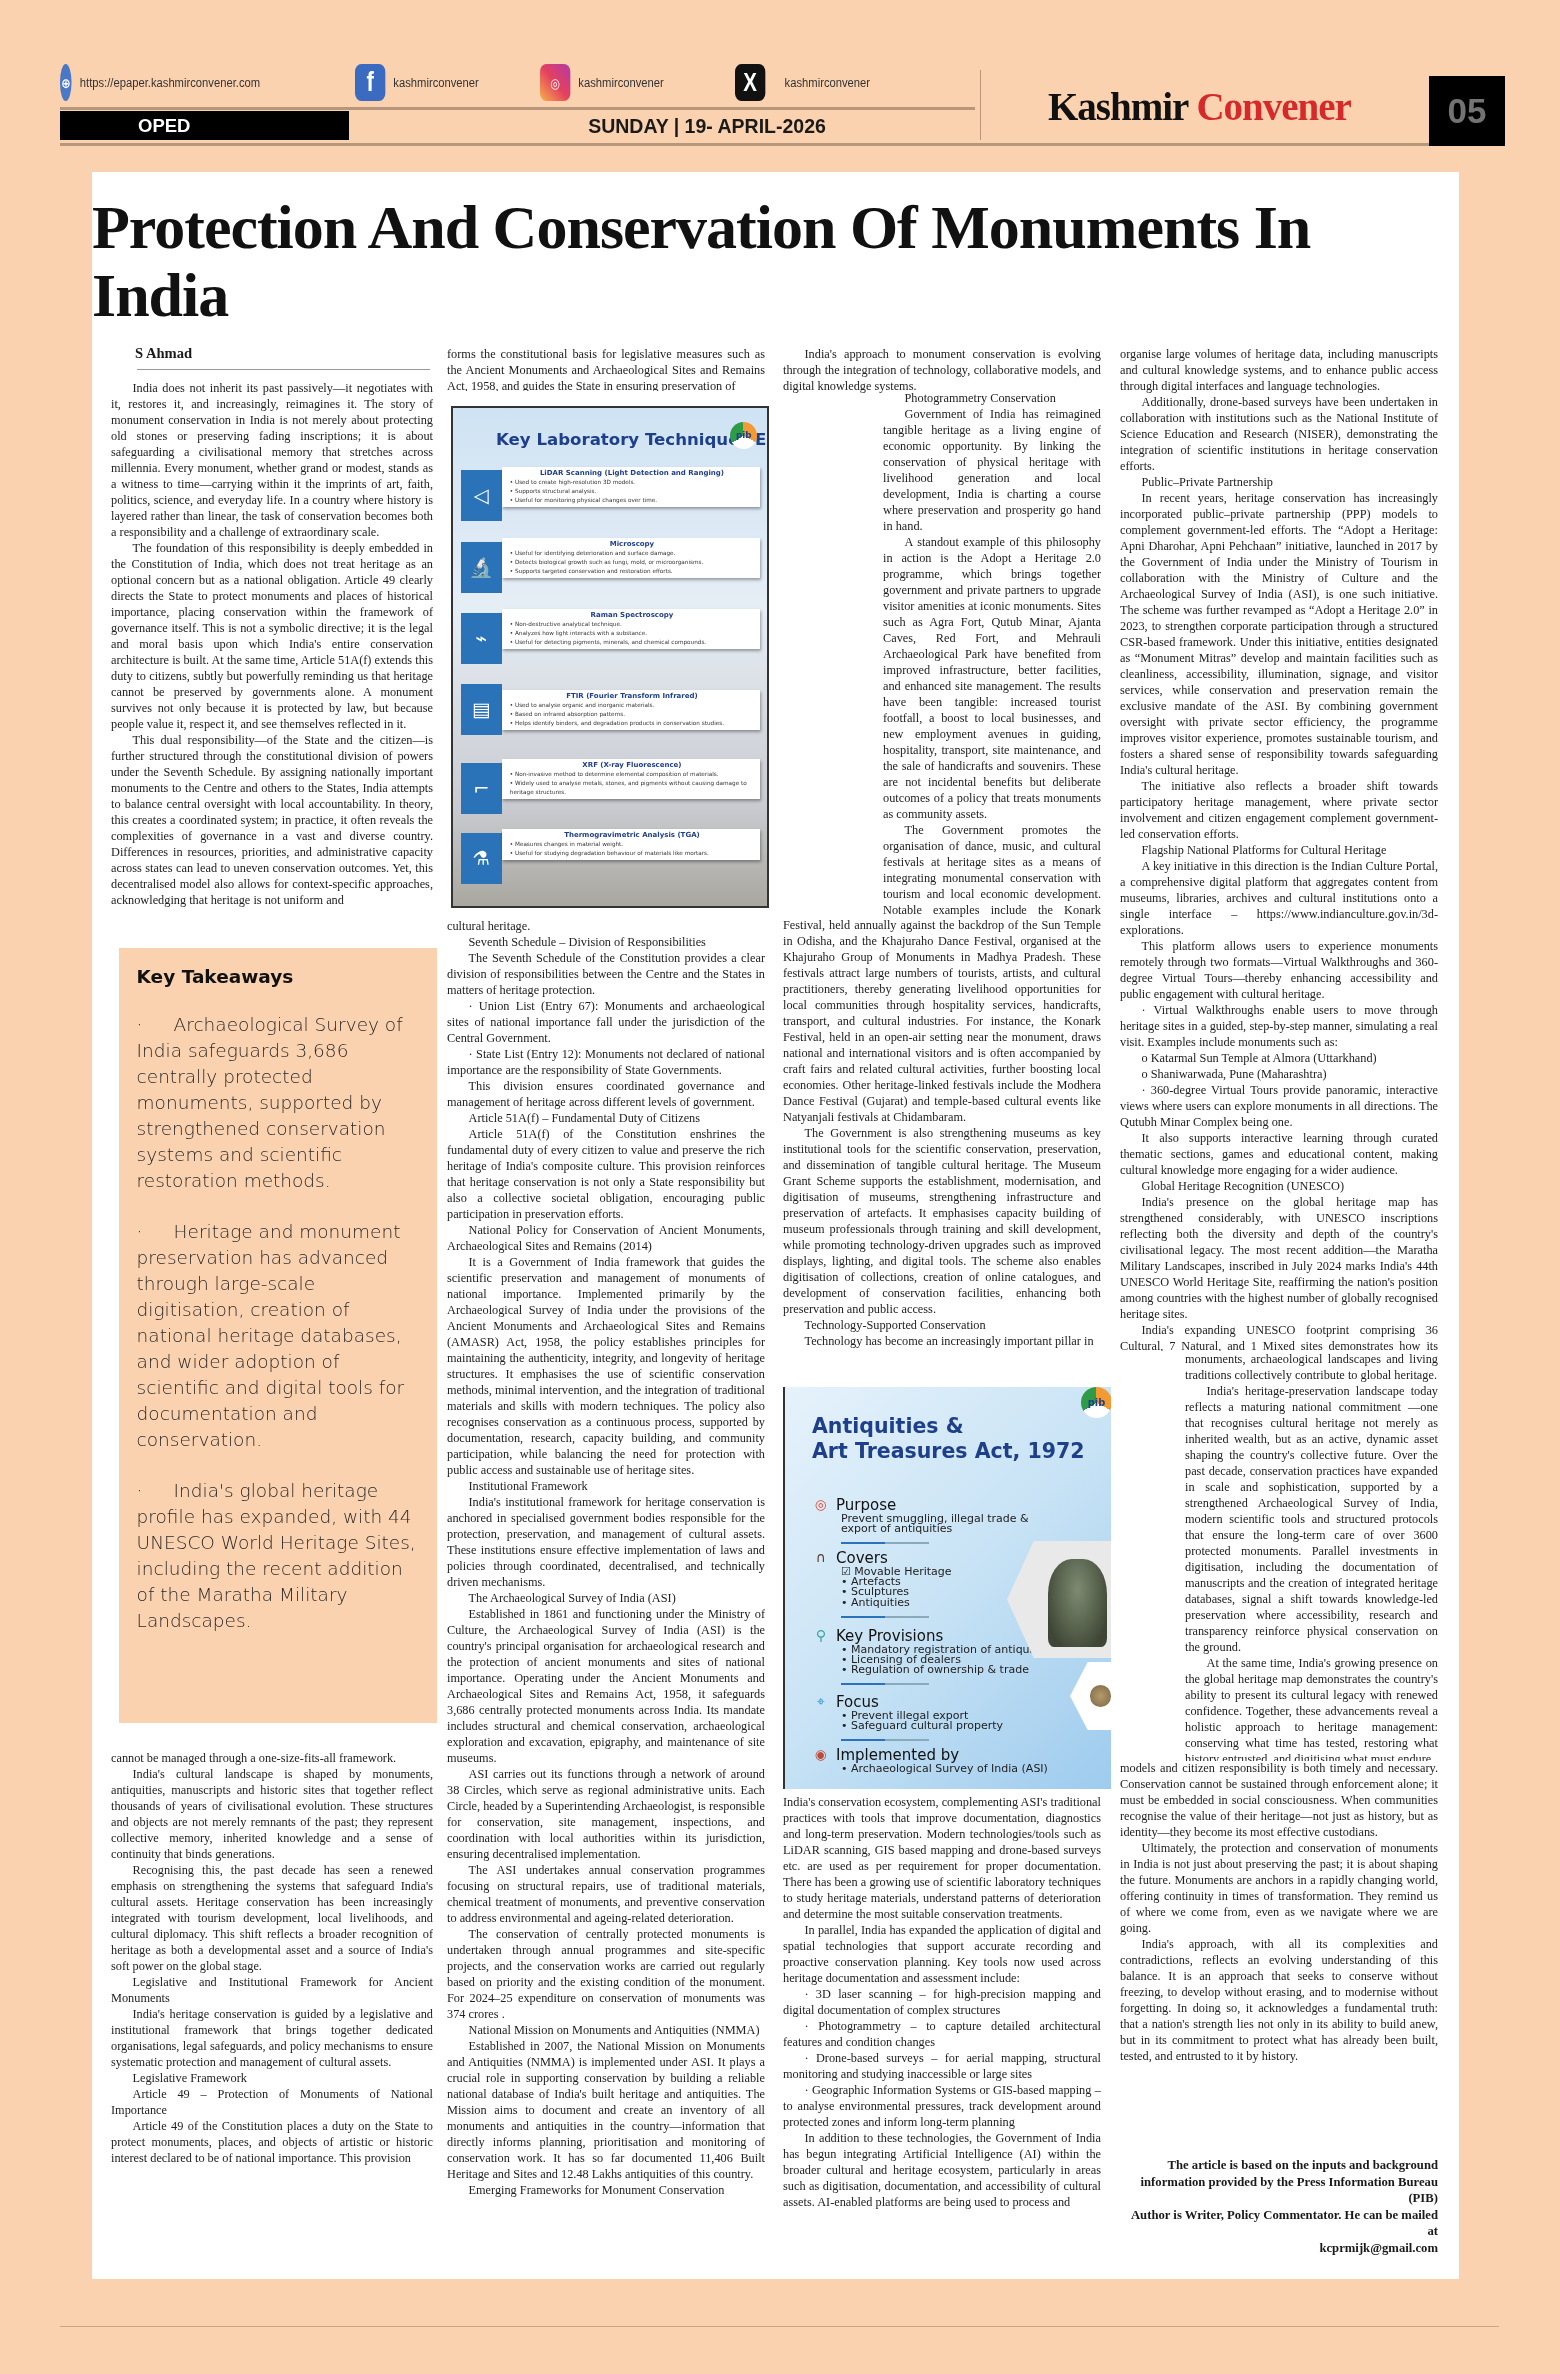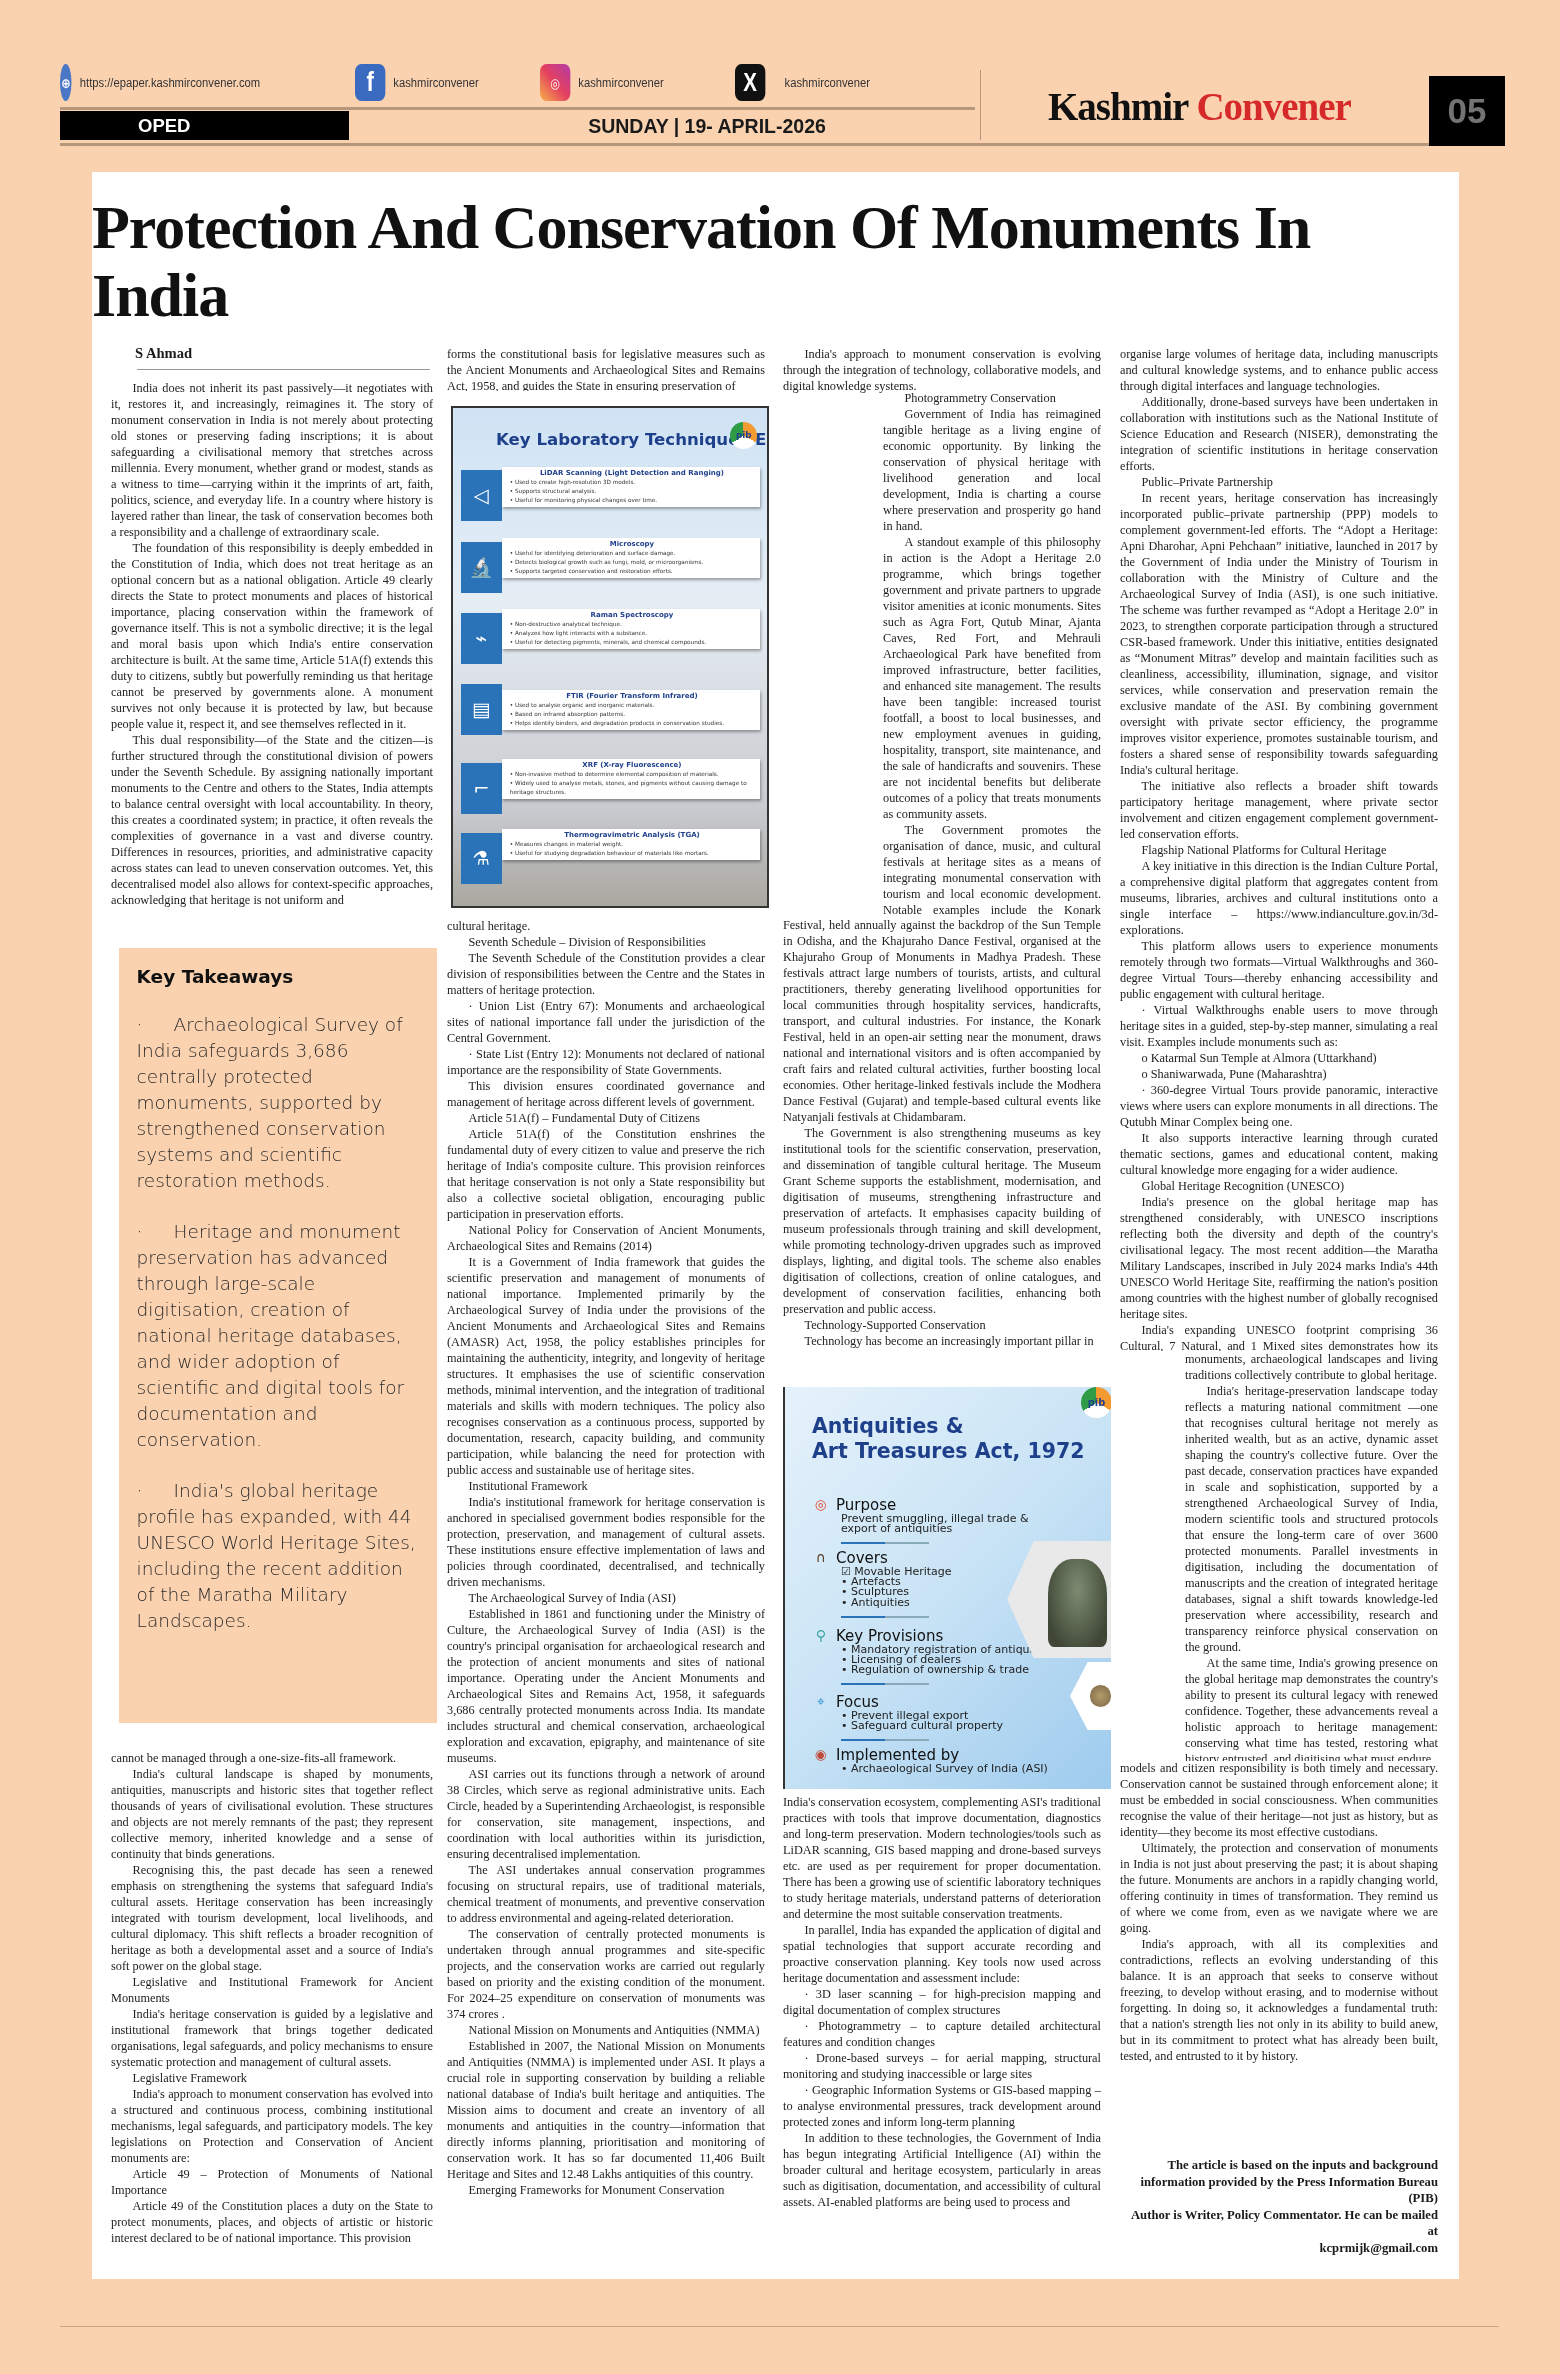--- a/index.html
+++ b/index.html
@@ -118,21 +118,20 @@
   <p><span class="dot">·</span><span>India's global heritage profile has expanded, with 44 UNESCO World Heritage Sites, including the recent addition of the Maratha Military Landscapes.</span></p>
 </div>
 
 <div class="col c1b">
   <p style="text-indent:0">cannot be managed through a one-size-fits-all framework.</p>
   <p>India's cultural landscape is shaped by monuments, antiquities, manuscripts and historic sites that together reflect thousands of years of civilisational evolution. These structures and objects are not merely remnants of the past; they represent collective memory, inherited knowledge and a sense of continuity that binds generations.</p>
   <p>Recognising this, the past decade has seen a renewed emphasis on strengthening the systems that safeguard India's cultural assets. Heritage conservation has been increasingly integrated with tourism development, local livelihoods, and cultural diplomacy. This shift reflects a broader recognition of heritage as both a developmental asset and a source of India's soft power on the global stage.</p>
   <p class="h">Legislative and Institutional Framework for Ancient Monuments</p>
   <p>India's heritage conservation is guided by a legislative and institutional framework that brings together dedicated organisations, legal safeguards, and policy mechanisms to ensure systematic protection and management of cultural assets.</p>
   <p class="h">Legislative Framework</p>
-  <p>India's approach to monument conservation has evolved into a structured and continuous process, combining institutional mechanisms, legal safeguards, and participatory models. The key legislations on Protection and Conservation of Ancient monuments are:</p>
   <p class="h">Article 49 – Protection of Monuments of National Importance</p>
   <p>Article 49 of the Constitution places a duty on the State to protect monuments, places, and objects of artistic or historic interest declared to be of national importance. This provision</p>
 </div>
 
 <div class="col c2a">
   <p style="text-indent:0">forms the constitutional basis for legislative measures such as the Ancient Monuments and Archaeological Sites and Remains Act, 1958, and guides the State in ensuring preservation of</p>
 </div>
 
 <div class="fig1">
   <div class="ftitle">Key Laboratory Techniques Explained</div>

